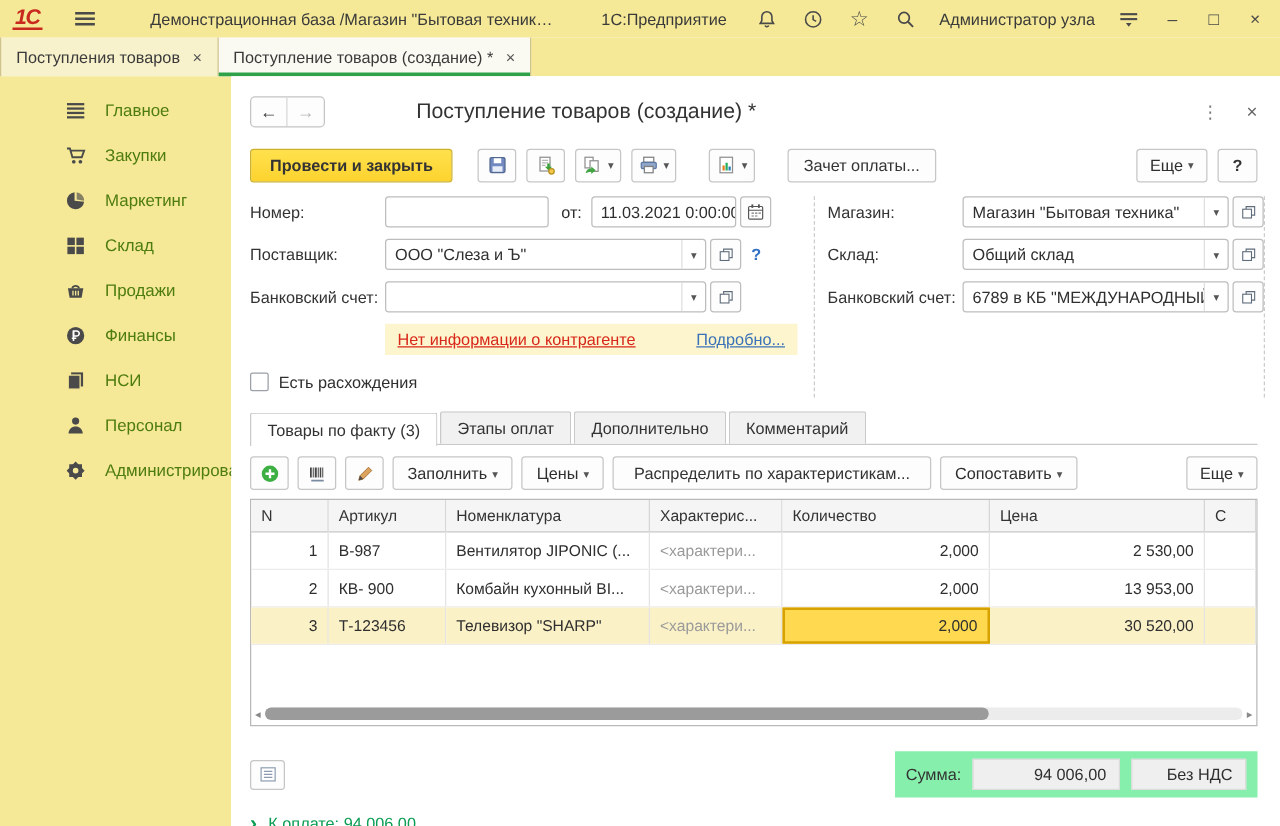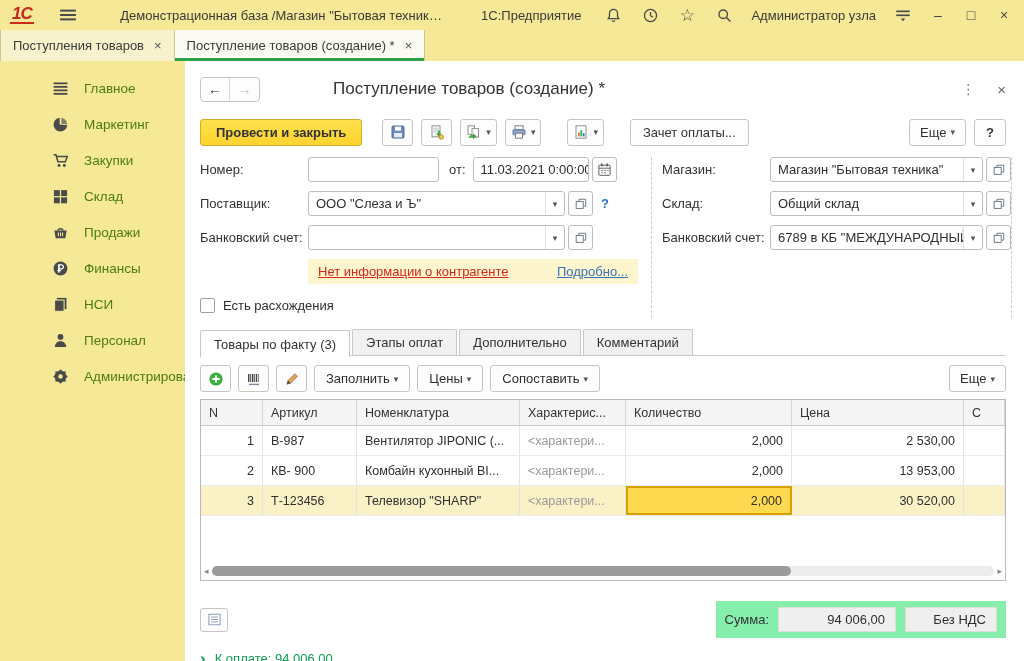--- a/index.html
+++ b/index.html
@@ -174,32 +174,32 @@
         <svg viewBox="0 0 16 16" width="17" height="17">
             <rect x="1.5" y="2.3" width="13" height="1.7" fill="#4a4a4a"></rect>
             <rect x="1.5" y="5.6" width="13" height="1.7" fill="#4a4a4a"></rect>
             <rect x="1.5" y="8.9" width="13" height="1.7" fill="#4a4a4a"></rect>
             <rect x="1.5" y="12.2" width="13" height="1.7" fill="#4a4a4a"></rect>
           </svg>
         <span>Главное</span>
       </div>
       <div class="sb-item">
         <svg viewBox="0 0 16 16" width="17" height="17">
-            <path d="M7.2 1.6A6.5 6.5 0 1 0 14.4 8.8L7.2 8z" fill="#4a4a4a"></path>
-            <path d="M8.8 1.6v5.6l5.6.8a6.5 6.5 0 0 0-5.6-6.4z" fill="#4a4a4a" opacity="0.65"></path>
-          </svg>
-        <span>Маркетинг</span>
-      </div>
-      <div class="sb-item">
-        <svg viewBox="0 0 16 16" width="17" height="17">
             <path d="M1.5 2.6h2.2l1.9 6.6h7l1.8-5H4.6" fill="none" stroke="#4a4a4a" stroke-width="1.4"></path>
             <circle cx="6.6" cy="12.6" r="1.4" fill="#4a4a4a"></circle>
             <circle cx="11.6" cy="12.6" r="1.4" fill="#4a4a4a"></circle>
           </svg>
         <span>Закупки</span>
+      </div>
+      <div class="sb-item">
+        <svg viewBox="0 0 16 16" width="17" height="17">
+            <path d="M7.2 1.6A6.5 6.5 0 1 0 14.4 8.8L7.2 8z" fill="#4a4a4a"></path>
+            <path d="M8.8 1.6v5.6l5.6.8a6.5 6.5 0 0 0-5.6-6.4z" fill="#4a4a4a" opacity="0.65"></path>
+          </svg>
+        <span>Маркетинг</span>
       </div>
       <div class="sb-item">
         <svg viewBox="0 0 16 16" width="17" height="17">
             <rect x="1.8" y="2" width="5.6" height="5.6" fill="#4a4a4a"></rect>
             <rect x="8.6" y="2" width="5.6" height="5.6" fill="#4a4a4a"></rect>
             <rect x="1.8" y="8.8" width="5.6" height="5.6" fill="#4a4a4a"></rect>
             <rect x="8.6" y="8.8" width="5.6" height="5.6" fill="#4a4a4a"></rect>
           </svg>
         <span>Склад</span>
       </div>
@@ -452,20 +452,21 @@
             </svg>
         </span>
         <span class="ibtn" style="padding:0 11px;">
           <span>Заполнить</span>
           <span class="caret">▾</span>
         </span>
         <span class="ibtn" style="padding:0 11px;">
           <span>Цены</span>
           <span class="caret">▾</span>
         </span>
+        <button class="btn" style="padding:0 16px;">Распределить по характеристикам...</button>
         <span class="ibtn" style="padding:0 11px;">
           <span>Сопоставить</span>
           <span class="caret">▾</span>
         </span>
         <span class="ibtn mla" style="padding:0 10px;">
           <span>Еще</span>
           <span class="caret">▾</span>
         </span>
       </div>
 

